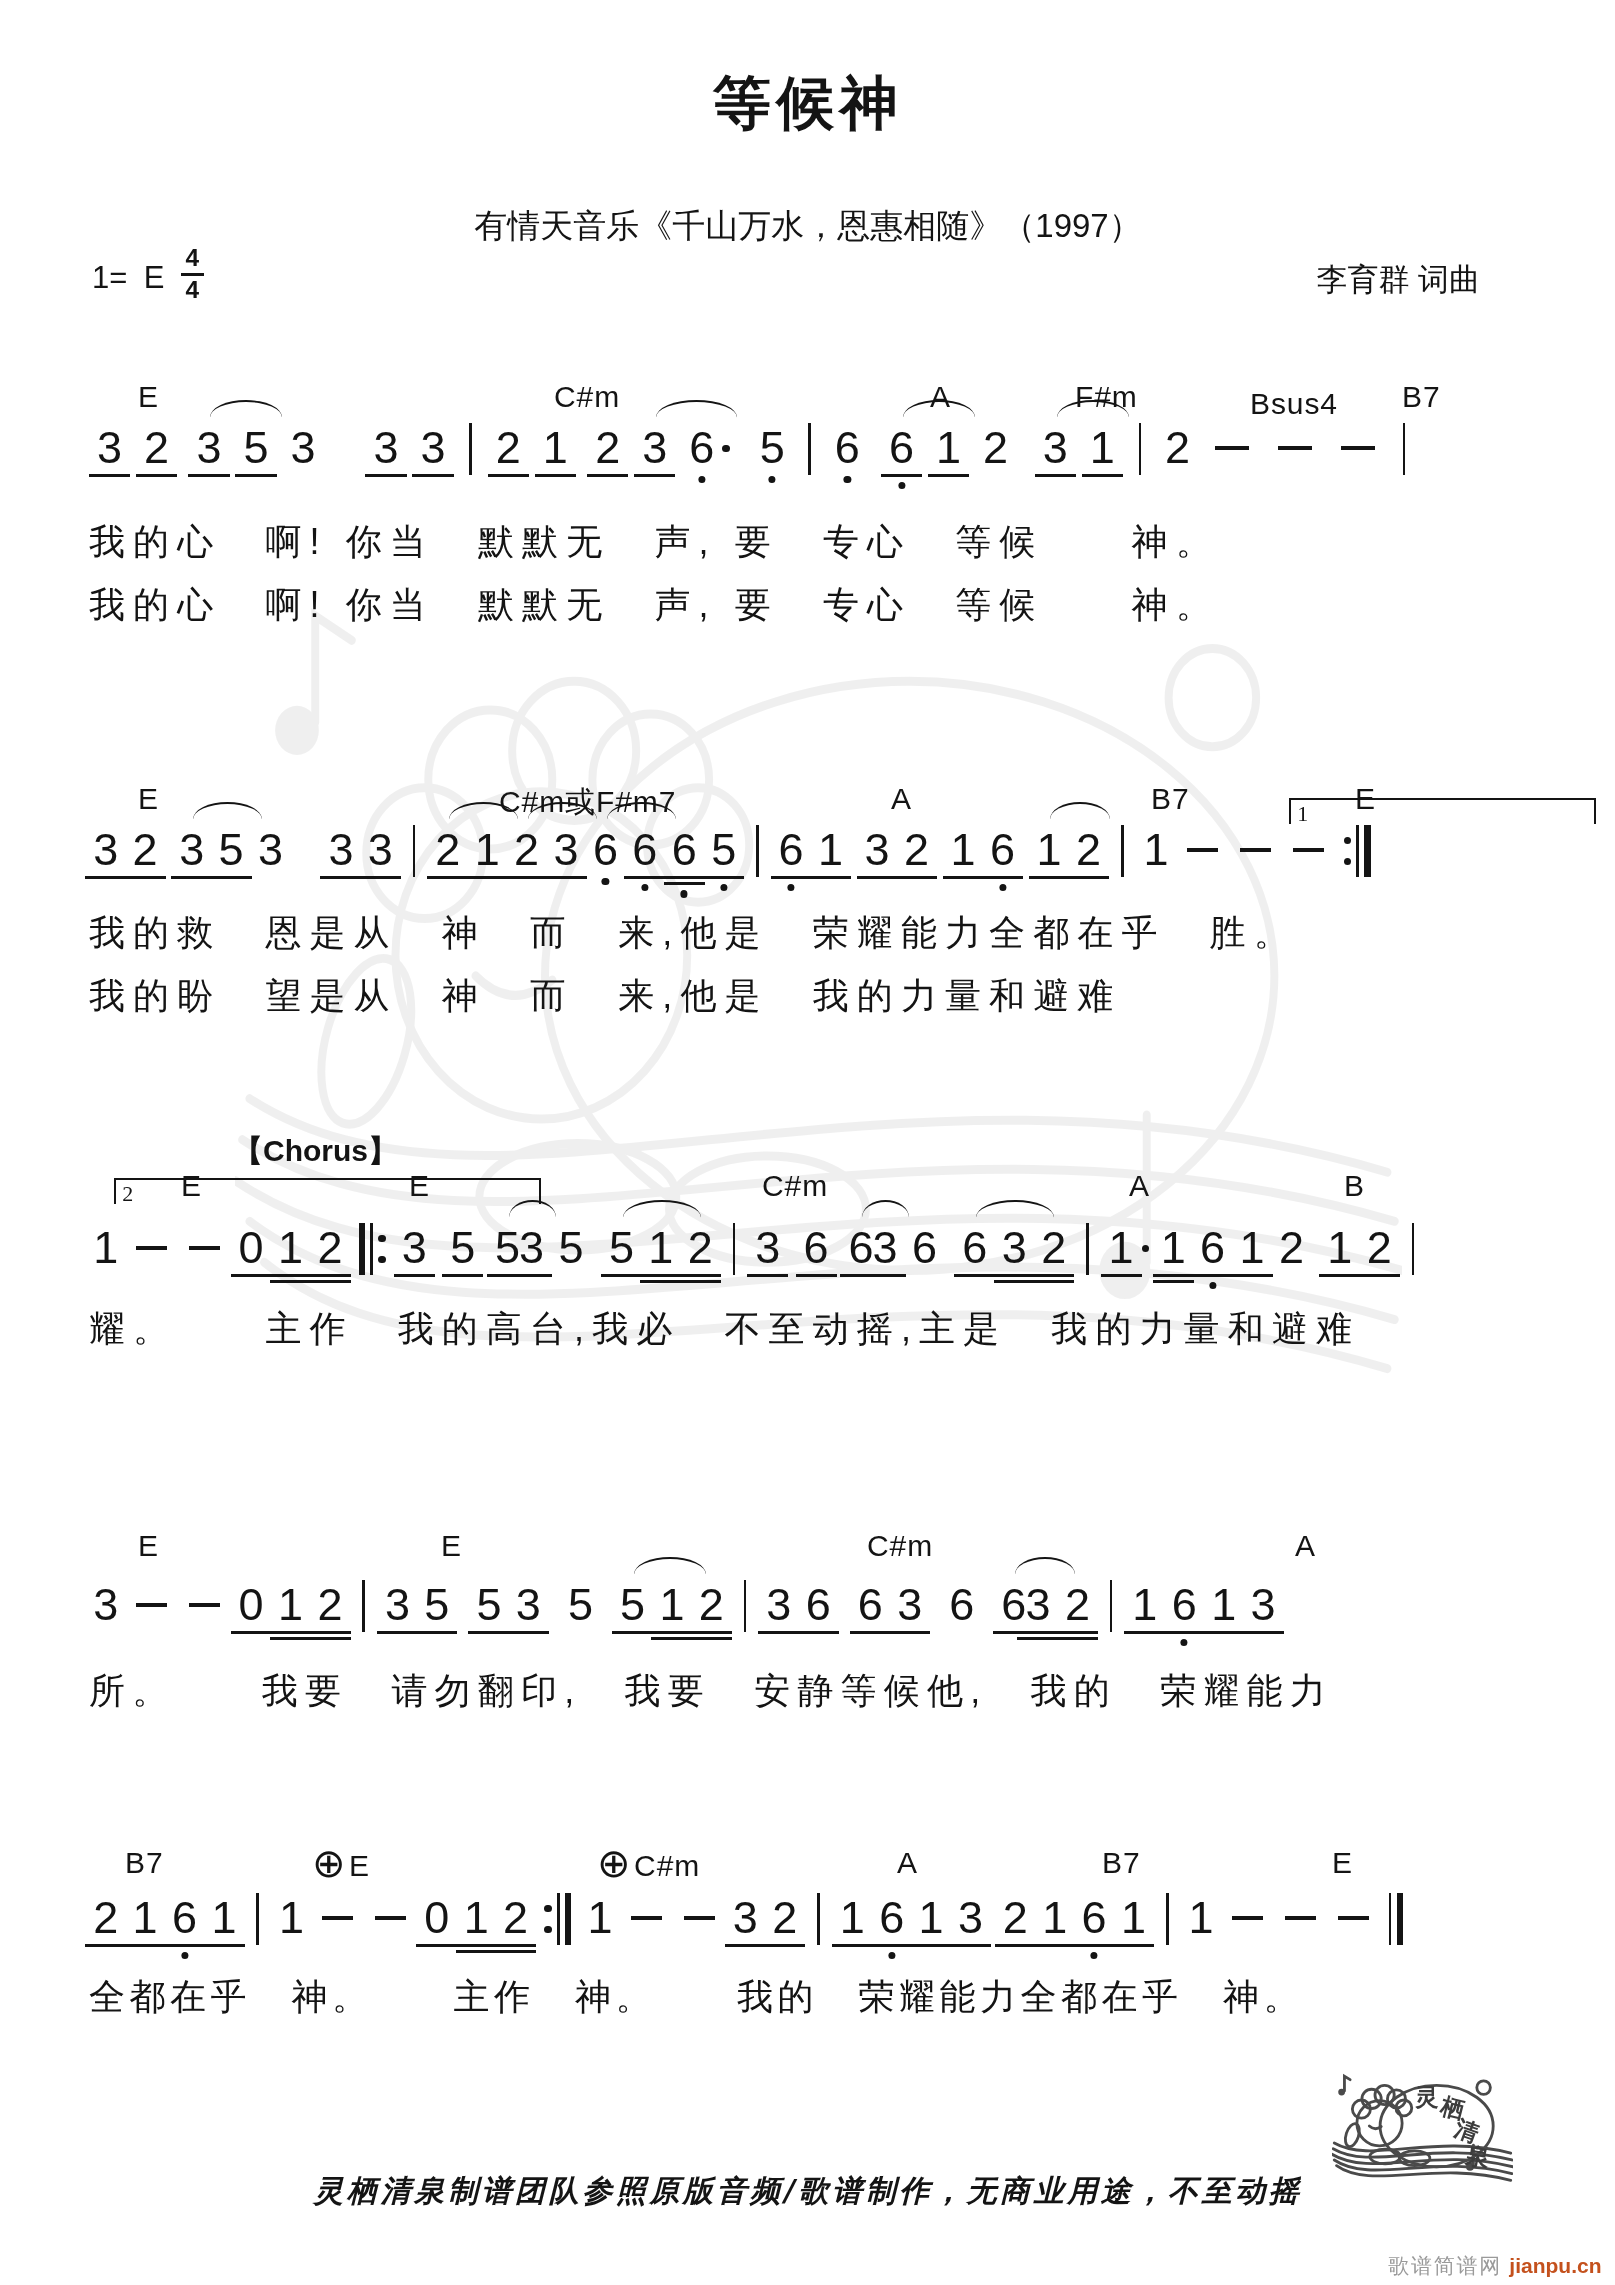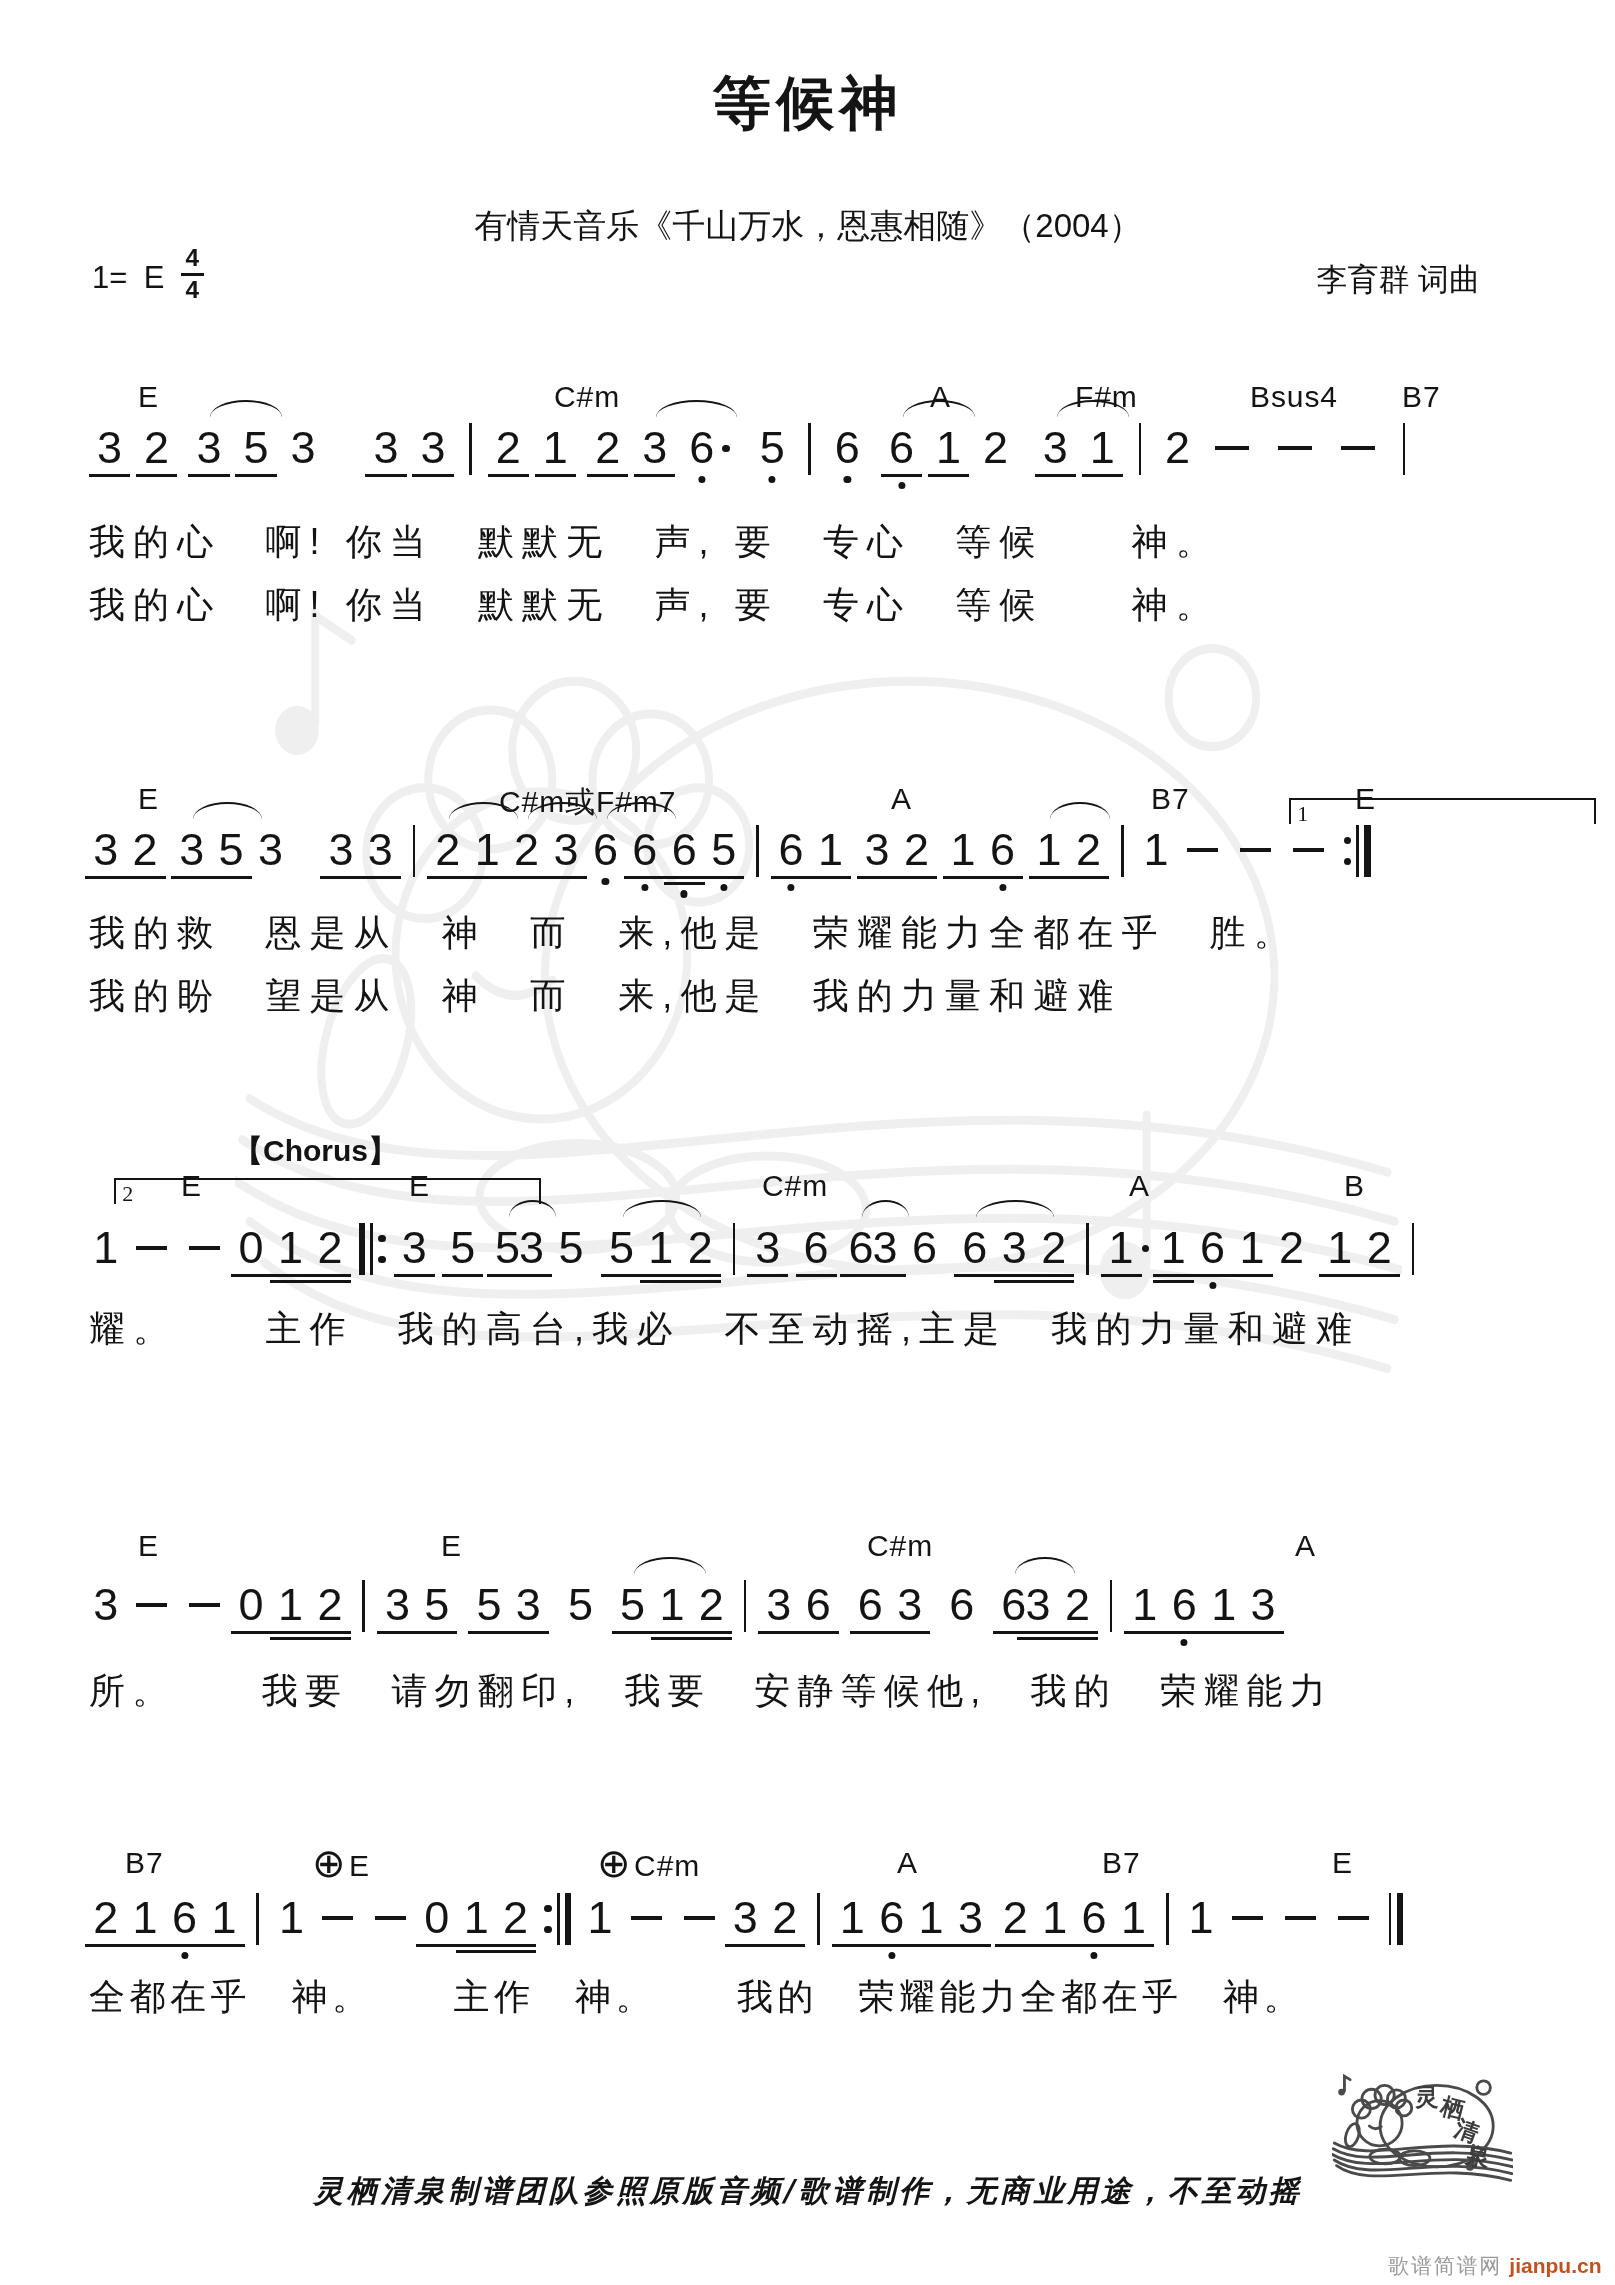--- a/index.html
+++ b/index.html
@@ -52,21 +52,21 @@
   .site .url{color:#c4511d;font-weight:bold;letter-spacing:0;margin-left:7.2px;}
 </style>
 </head>
 <body>
 
 <svg class="watermark" viewBox="0 0 320 230" preserveAspectRatio="none" fill="none" stroke="currentColor" stroke-width="2.2" stroke-linecap="round">
   <use href="#sheep-shape"></use>
 </svg>
 
 <h1 class="title">等候神</h1>
-<div class="subtitle">有情天音乐《千山万水，恩惠相随》（2004）</div>
+<div class="subtitle">有情天音乐《千山万水，恩惠相随》（1997）</div>
 
 <div class="keyline">
   <span>1=</span>
   <span>E</span>
   <span class="frac">
       <b>4</b>
       <i></i>
       <b>4</b>
     </span>
 </div>
@@ -80,21 +80,21 @@
       </span>
       <span class="chord" style="left: 554px; top: 9px;">
         <span>C#m</span>
       </span>
       <span class="chord" style="left: 930px; top: 9px;">
         <span>A</span>
       </span>
       <span class="chord" style="left: 1075px; top: 9px;">
         <span>F#m</span>
       </span>
-      <span class="chord" style="left: 1250px; top: 9px;">
+      <span class="chord" style="left: 1250px; top: 16px;">
         <span>Bsus4</span>
       </span>
       <span class="chord" style="left: 1402px; top: 9px;">
         <span>B7</span>
       </span>
       <div class="notes" style="top: 52px;">
         <span class="note"><span class="dg">3</span><i class="ul" style="bottom: -4.5px;"></i></span>
         <span class="note"><span class="dg">2</span><i class="ul" style="bottom: -4.5px;"></i></span>
         <span class="sp" style="width: 5.4px;"></span>
         <span class="note"><span class="dg">3</span><i class="ul" style="bottom: -4.5px;"></i><i class="slur" style="width: 72px;"></i></span>

